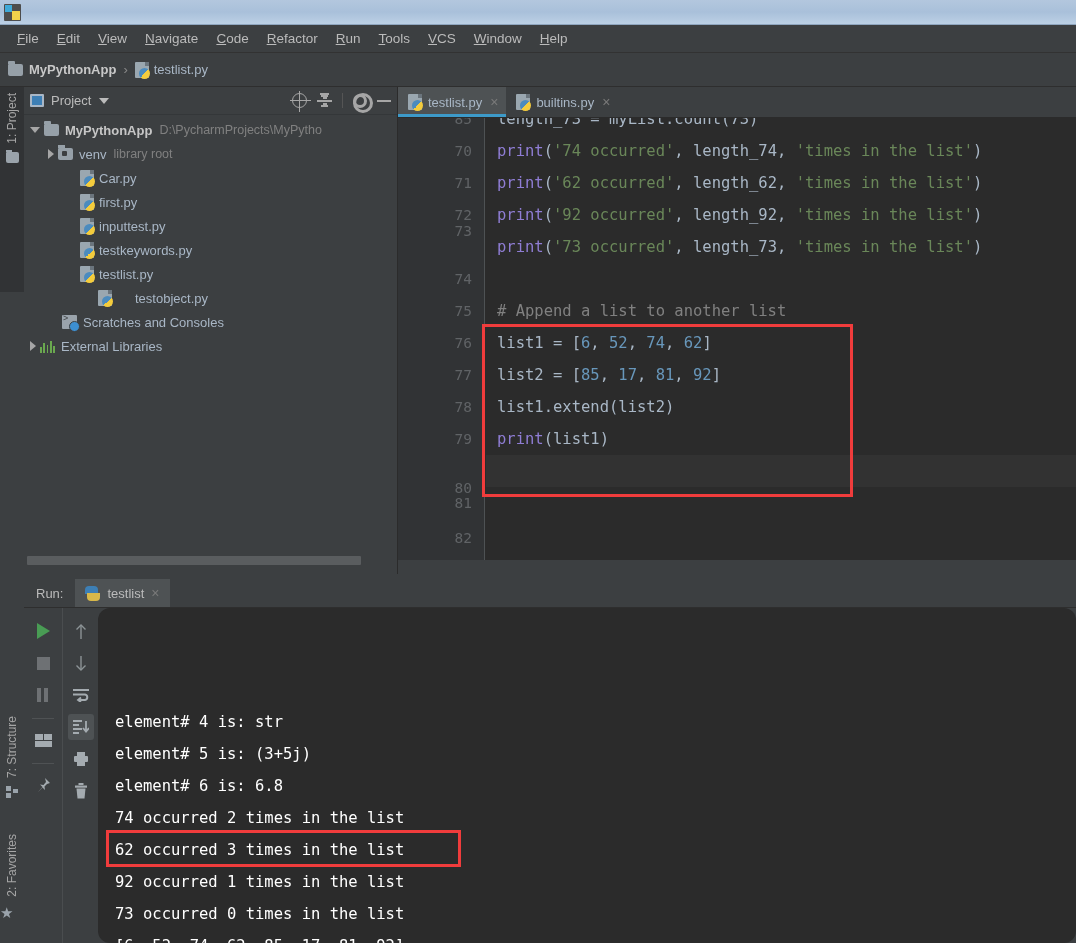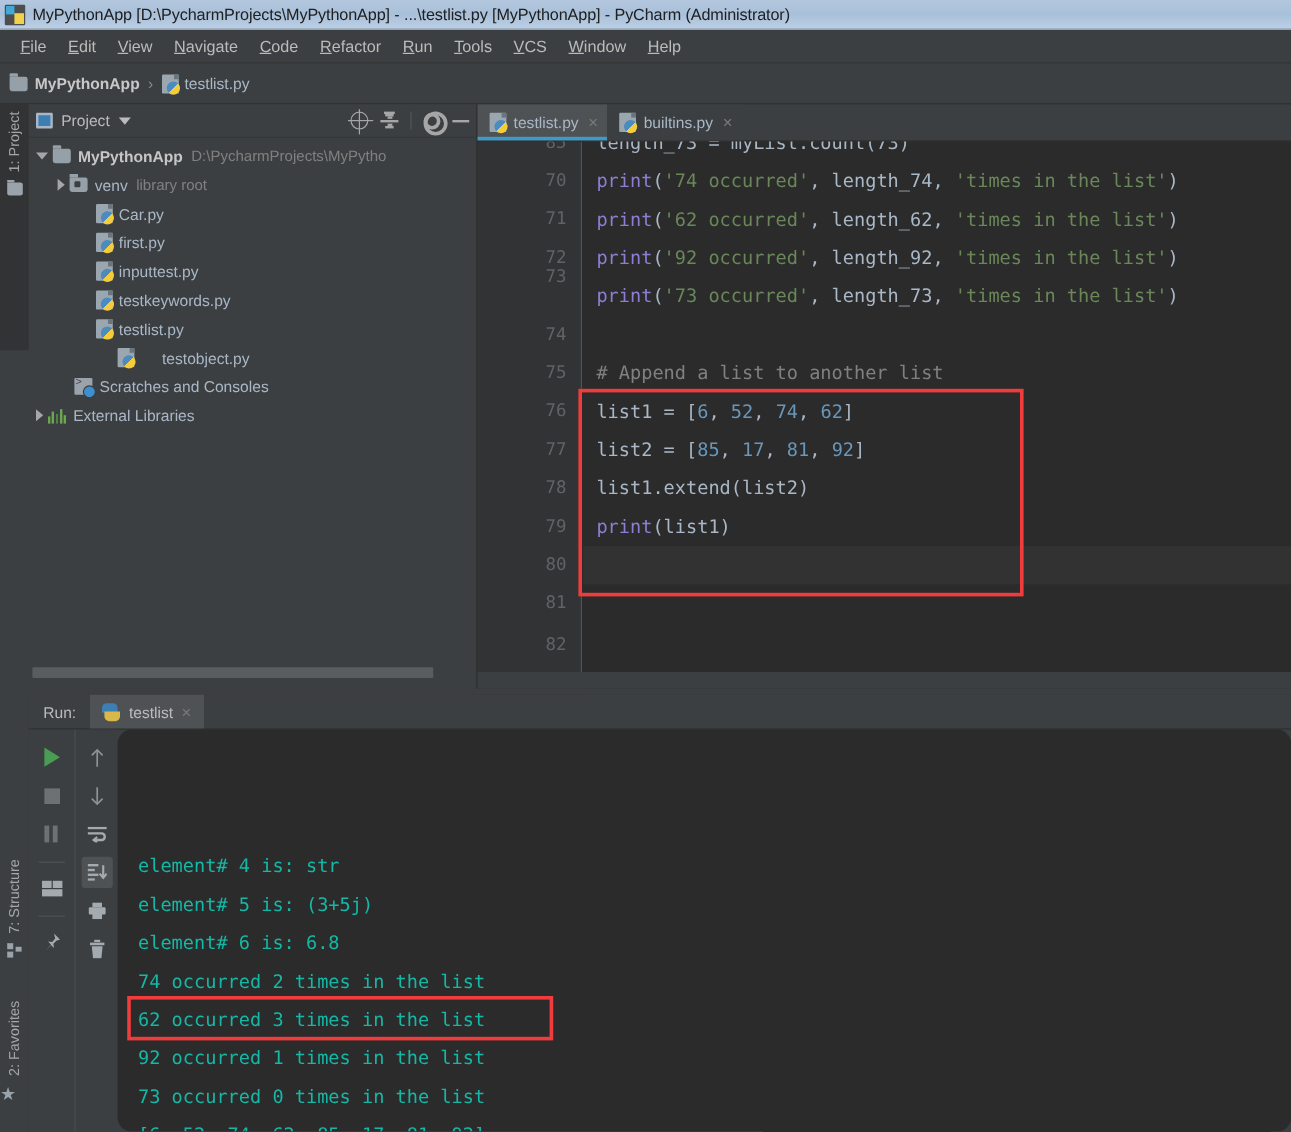--- a/index.html
+++ b/index.html
@@ -296,35 +296,34 @@
   .ic-pin { width:16px;height:16px; position:relative; }
   .ic-arrowu, .ic-arrowd { width: 14px; height: 17px; position: relative; }
   .ic-wrap { width:16px;height:13px;position:relative; }
   .ic-scrollend { width:16px;height:14px;position:relative; }
   .ic-print { width:16px;height:14px;position:relative; }
   .ic-trash { width:14px;height:16px;position:relative; }
 
   #console {
     flex: 1; background: #2b2b2b; position: relative; overflow: hidden;
     font-family: "DejaVu Sans Mono", monospace; font-size: 15.5px;
-    line-height: 32px; color: #14b8a6; padding-left: 17px; padding-top: 2px;
+    line-height: 32px; color: #ffffff; padding-left: 17px; padding-top: 2px;
     white-space: pre;
     border-radius: 12px;
   }
   #redbox-console {
     position:absolute; left: 8px; top: 222px; width: 355px; height: 37px;
     border: 3px solid #f03c3c; pointer-events:none;
   }
 </style>
 </head>
 <body>
 
 <div id="titlebar">
   <div class="appicon"></div>
-  <div class="title">MyPythonApp [D:\PycharmProjects\MyPythonApp] - ...\testlist.py [MyPythonApp] - PyCharm (Administrator)</div>
 </div>
 
 <div id="menubar">
     <div class="mi"><u>F</u>ile</div>
     <div class="mi"><u>E</u>dit</div>
     <div class="mi"><u>V</u>iew</div>
     <div class="mi"><u>N</u>avigate</div>
     <div class="mi"><u>C</u>ode</div>
     <div class="mi"><u>R</u>efactor</div>
     <div class="mi"><u>R</u>un</div>
@@ -475,21 +474,21 @@
         <div class="lnum" style="top: 17px;">70</div>
         <div class="lnum" style="top: 49px;">71</div>
         <div class="lnum" style="top: 81px;">72</div>
         <div class="lnum" style="top: 97px;">73</div>
         <div class="lnum" style="top: 145px;">74</div>
         <div class="lnum" style="top: 177px;">75</div>
         <div class="lnum" style="top: 209px;">76</div>
         <div class="lnum" style="top: 241px;">77</div>
         <div class="lnum" style="top: 273px;">78</div>
         <div class="lnum" style="top: 305px;">79</div>
-        <div class="lnum" style="top: 337px;">80</div>
+        <div class="lnum" style="top: 354px;">80</div>
         <div class="lnum" style="top: 369px;">81</div>
         <div class="lnum" style="top: 404px;">82</div>
       </div>
     <div class="curline" style="top: 337px;"></div>
       <div id="codetext"><div class="cl" style="position: absolute; top: -15px; left: 11px;"><span class="k-id">length_73 = myList.count(73)</span></div><div class="cl" style="position: absolute; top: 17px; left: 11px;"><span class="k-fn">print</span><span class="k-op">(</span><span class="k-str">'74 occurred'</span><span class="k-id">, length_74, </span><span class="k-str">'times in the list'</span><span class="k-op">)</span></div><div class="cl" style="position: absolute; top: 49px; left: 11px;"><span class="k-fn">print</span><span class="k-op">(</span><span class="k-str">'62 occurred'</span><span class="k-id">, length_62, </span><span class="k-str">'times in the list'</span><span class="k-op">)</span></div><div class="cl" style="position: absolute; top: 81px; left: 11px;"><span class="k-fn">print</span><span class="k-op">(</span><span class="k-str">'92 occurred'</span><span class="k-id">, length_92, </span><span class="k-str">'times in the list'</span><span class="k-op">)</span></div><div class="cl" style="position: absolute; top: 113px; left: 11px;"><span class="k-fn">print</span><span class="k-op">(</span><span class="k-str">'73 occurred'</span><span class="k-id">, length_73, </span><span class="k-str">'times in the list'</span><span class="k-op">)</span></div><div class="cl" style="position: absolute; top: 145px; left: 11px;"></div><div class="cl" style="position: absolute; top: 177px; left: 11px;"><span class="k-com"># Append a list to another list</span></div><div class="cl" style="position: absolute; top: 209px; left: 11px;"><span class="k-id">list1 = [</span><span class="k-num">6</span><span class="k-id">, </span><span class="k-num">52</span><span class="k-id">, </span><span class="k-num">74</span><span class="k-id">, </span><span class="k-num">62</span><span class="k-id">]</span></div><div class="cl" style="position: absolute; top: 241px; left: 11px;"><span class="k-id">list2 = [</span><span class="k-num">85</span><span class="k-id">, </span><span class="k-num">17</span><span class="k-id">, </span><span class="k-num">81</span><span class="k-id">, </span><span class="k-num">92</span><span class="k-id">]</span></div><div class="cl" style="position: absolute; top: 273px; left: 11px;"><span class="k-id">list1.extend(list2)</span></div><div class="cl" style="position: absolute; top: 305px; left: 11px;"><span class="k-fn">print</span><span class="k-id">(list1)</span></div><div class="cl" style="position: absolute; top: 337px; left: 11px;"></div><div class="cl" style="position: absolute; top: 369px; left: 11px;"></div><div class="cl" style="position: absolute; top: 401px; left: 11px;"></div></div>
     <div id="redbox-code"></div>
   </div>
   <div id="editor-bottom"></div>
 </div>
 

